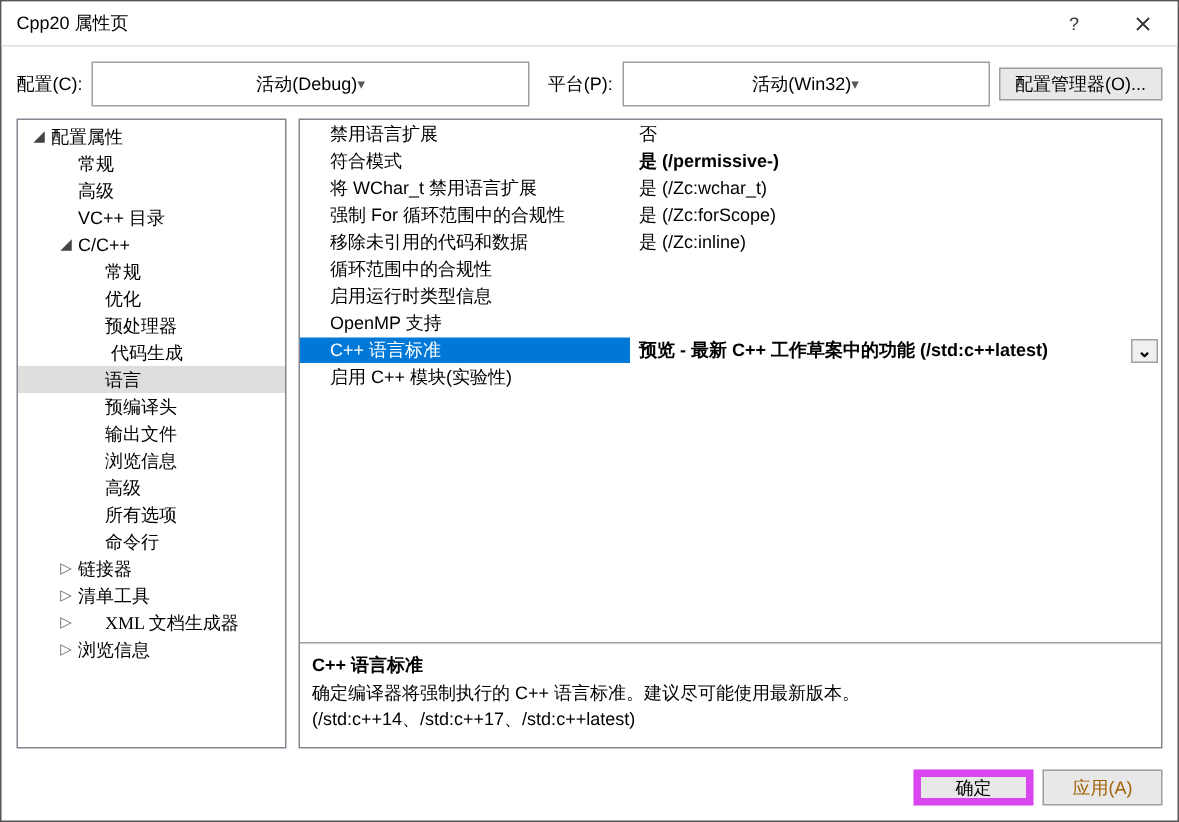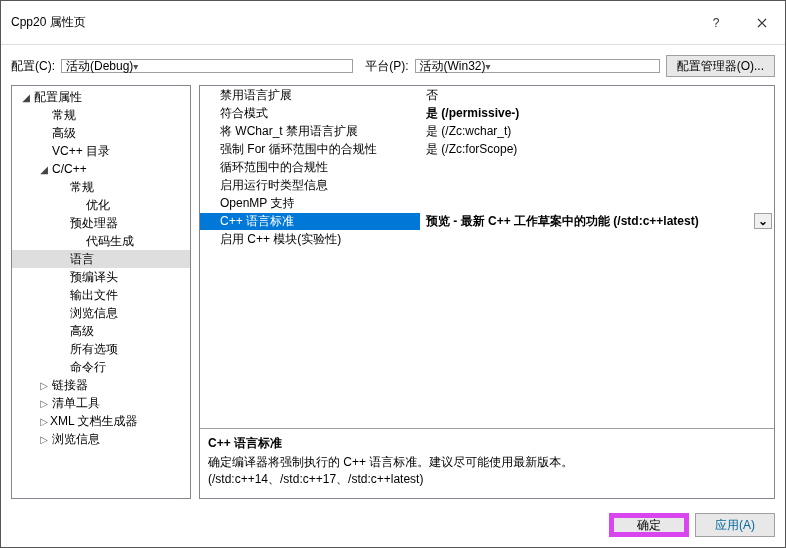--- a/index.html
+++ b/index.html
@@ -1,45 +1,45 @@
 <!DOCTYPE html>
 <html><head>
 <meta charset="utf-8">
 <style>
 * { box-sizing: border-box; margin: 0; padding: 0; font-family: "Microsoft YaHei", "Segoe UI", sans-serif; font-size: 12px; }
 body { background: #fff; width: 786px; height: 548px; overflow: hidden; border: 1px solid #555; display: flex; flex-direction: column; }
-.titlebar { height: 44px; background: #fff; display: flex; align-items: center; padding-left: 10px; border-bottom: 1px solid #ddd; }
+.titlebar { height: 30px; background: #fff; display: flex; align-items: center; padding-left: 10px; border-bottom: 1px solid #ddd; }
 .titlebar-title { flex: 1; font-size: 12px; }
 .titlebar-btn { width: 46px; height: 30px; display: flex; align-items: center; justify-content: center; color: #333; }
 .config-row { display: flex; align-items: center; padding: 10px 10px 8px 10px; gap: 6px; }
 .config-label { white-space: nowrap; }
-.config-select { flex: 1; height: 14px; border: 1px solid #a0a0a0; background: #fff; padding: 0 4px; display: flex; align-items: center; justify-content: flex-start; }
+.config-select { flex: 1; height: 30px; border: 1px solid #a0a0a0; background: #fff; padding: 0 4px; display: flex; align-items: center; justify-content: center; }
 .config-select .chev { color: #555; font-size: 10px; }
 .config-btn { height: 22px; border: 1px solid #a0a0a0; background: #e8e8e8; padding: 0 10px; display: flex; align-items: center; }
 .main-area { flex: 1; display: flex; padding: 0 10px 8px 10px; gap: 8px; min-height: 0; }
 .tree-panel { width: 180px; border: 1px solid #828790; background: #fff; overflow-y: auto; padding: 2px 0; }
 .tree-row { display: flex; align-items: center; height: 18px; padding-right: 4px; white-space: nowrap; }
 .tree-row.selected { background: #dedede; }
 .tree-exp { width: 12px; text-align: center; color: #666; font-size: 10px; display: inline-block; }
 .tree-indent { display: inline-block; }
 .right-panel { flex: 1; display: flex; flex-direction: column; border: 1px solid #828790; min-height: 0; }
 .prop-grid { flex: 1; overflow: auto; background: #fff; }
-.prop-row { display: flex; height: 18px; align-items: center; }
+.prop-row { display: flex; height: 18px; align-items: flex-end; }
 .prop-row.selected .prop-label { background: #0078d7; color: #fff; }
 .prop-label { width: 220px; padding-left: 20px; }
 .prop-value { flex: 1; padding-left: 6px; display: flex; align-items: center; }
 .prop-value.bold { font-weight: bold; }
 .prop-dd { width: 18px; height: 16px; border: 1px solid #a0a0a0; background: #f0f0f0; display: flex; align-items: center; justify-content: center; font-size: 8px; margin-right: 2px; }
 .desc-panel { border-top: 1px solid #a0a0a0; background: #fff; padding: 6px 8px; height: 70px; }
 .desc-title { font-weight: bold; margin-bottom: 2px; }
 .desc-text { line-height: 1.4; }
 .footer { display: flex; justify-content: flex-end; padding: 6px 10px 10px 10px; gap: 6px; }
 .footer-btn { width: 80px; height: 24px; border: 1px solid #a0a0a0; background: #e8e8e8; display: flex; align-items: center; justify-content: center; }
 .footer-btn.default { border: 5px solid #d946ef; }
-.footer-btn.disabled { color: #0369a1; }
+.footer-btn.disabled { color: #a16207; }
 </style>
 </head>
 <body>
 
 <div class="titlebar">
   <span class="titlebar-title">Cpp20 属性页</span>
   <div class="titlebar-btn">?</div>
   <div class="titlebar-btn">
     <svg width="10" height="10" viewBox="0 0 10 10">
         <path d="M1 1 L9 9 M9 1 L1 9" stroke="#333" stroke-width="1.2"></path>
@@ -91,31 +91,31 @@
         <span style="margin-left: 2px;">C/C++</span>
       </div>
       <div class="tree-row">
         <span class="tree-indent" style="width: 44px;"></span>
         <span class="tree-exp"></span>
         <span style="margin-left: 2px;">常规</span>
       </div>
       <div class="tree-row">
         <span class="tree-indent" style="width: 44px;"></span>
         <span class="tree-exp"></span>
-        <span style="margin-left: 18px;">优化</span>
+        <span style="margin-left: 2px;">优化</span>
       </div>
       <div class="tree-row">
         <span class="tree-indent" style="width: 44px;"></span>
         <span class="tree-exp"></span>
         <span style="margin-left: 2px;">预处理器</span>
       </div>
       <div class="tree-row">
         <span class="tree-indent" style="width: 44px;"></span>
         <span class="tree-exp"></span>
-        <span style="margin-left: 18px;">代码生成</span>
+        <span style="margin-left: 6px;">代码生成</span>
       </div>
       <div class="tree-row selected">
         <span class="tree-indent" style="width: 44px;"></span>
         <span class="tree-exp"></span>
         <span style="margin-left: 2px;">语言</span>
       </div>
       <div class="tree-row">
         <span class="tree-indent" style="width: 44px;"></span>
         <span class="tree-exp"></span>
         <span style="margin-left: 2px;">预编译头</span>
@@ -151,21 +151,21 @@
         <span style="margin-left: 2px;">链接器</span>
       </div>
       <div class="tree-row">
         <span class="tree-indent" style="width: 26px;"></span>
         <span class="tree-exp">▷</span>
         <span style="margin-left: 2px;">清单工具</span>
       </div>
       <div class="tree-row">
         <span class="tree-indent" style="width: 26px;"></span>
         <span class="tree-exp">▷</span>
-        <span style="margin-left: 0;">XML 文档生成器</span>
+        <span style="margin-left: 20px; font-family: Liberation Serif, serif;">XML 文档生成器</span>
       </div>
       <div class="tree-row">
         <span class="tree-indent" style="width: 26px;"></span>
         <span class="tree-exp">▷</span>
         <span style="margin-left: 2px;">浏览信息</span>
       </div>
     </div>
   <div class="right-panel">
     <div class="prop-grid" id="prop-grid">
         <div class="prop-row">
@@ -183,20 +183,26 @@
         <div class="prop-row">
           <div class="prop-label">将 WChar_t 禁用语言扩展</div>
           <div class="prop-value">
             <span style="flex: 1 1 0%;">是 (/Zc:wchar_t)</span>
           </div>
         </div>
         <div class="prop-row">
           <div class="prop-label">强制 For 循环范围中的合规性</div>
           <div class="prop-value">
             <span style="flex: 1 1 0%;">是 (/Zc:forScope)</span>
+          </div>
+        </div>
+        <div class="prop-row">
+          <div class="prop-label">移除未引用的代码和数据</div>
+          <div class="prop-value">
+            <span style="flex: 1 1 0%;">是 (/Zc:inline)</span>
           </div>
         </div>
         <div class="prop-row">
           <div class="prop-label">循环范围中的合规性</div>
           <div class="prop-value">
             <span style="flex: 1 1 0%;"></span>
           </div>
         </div>
         <div class="prop-row">
           <div class="prop-label">启用运行时类型信息</div>

